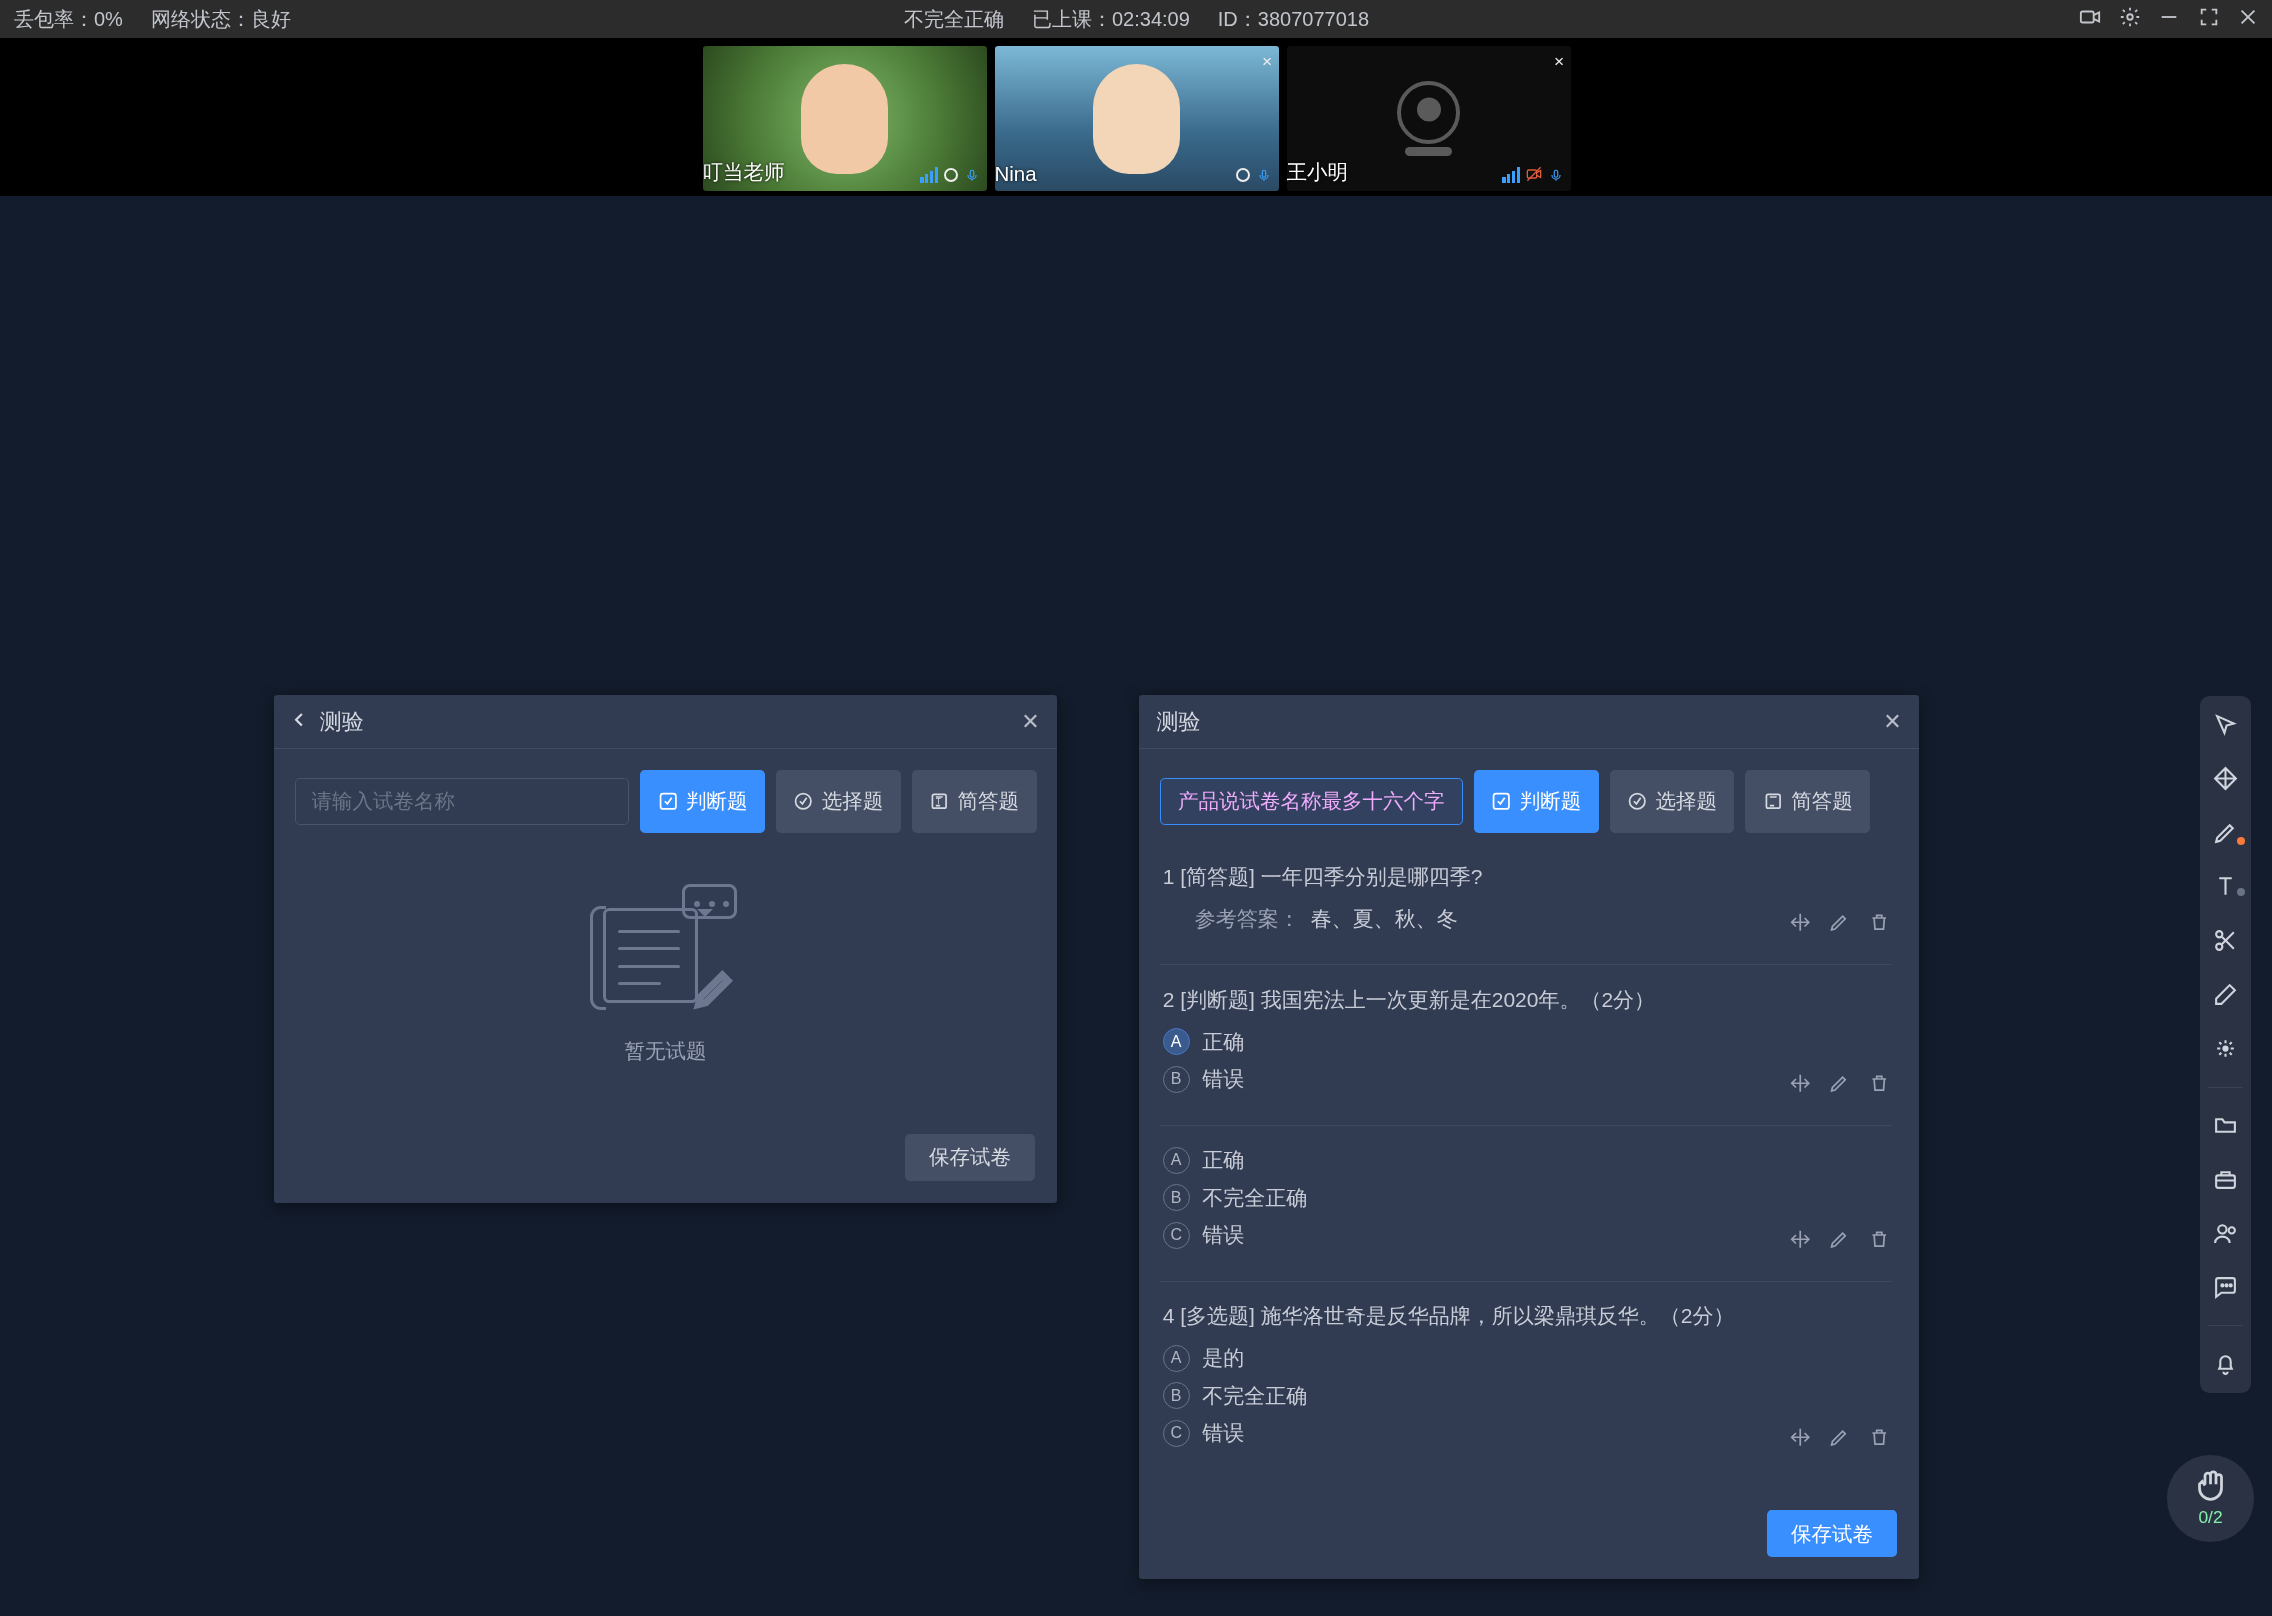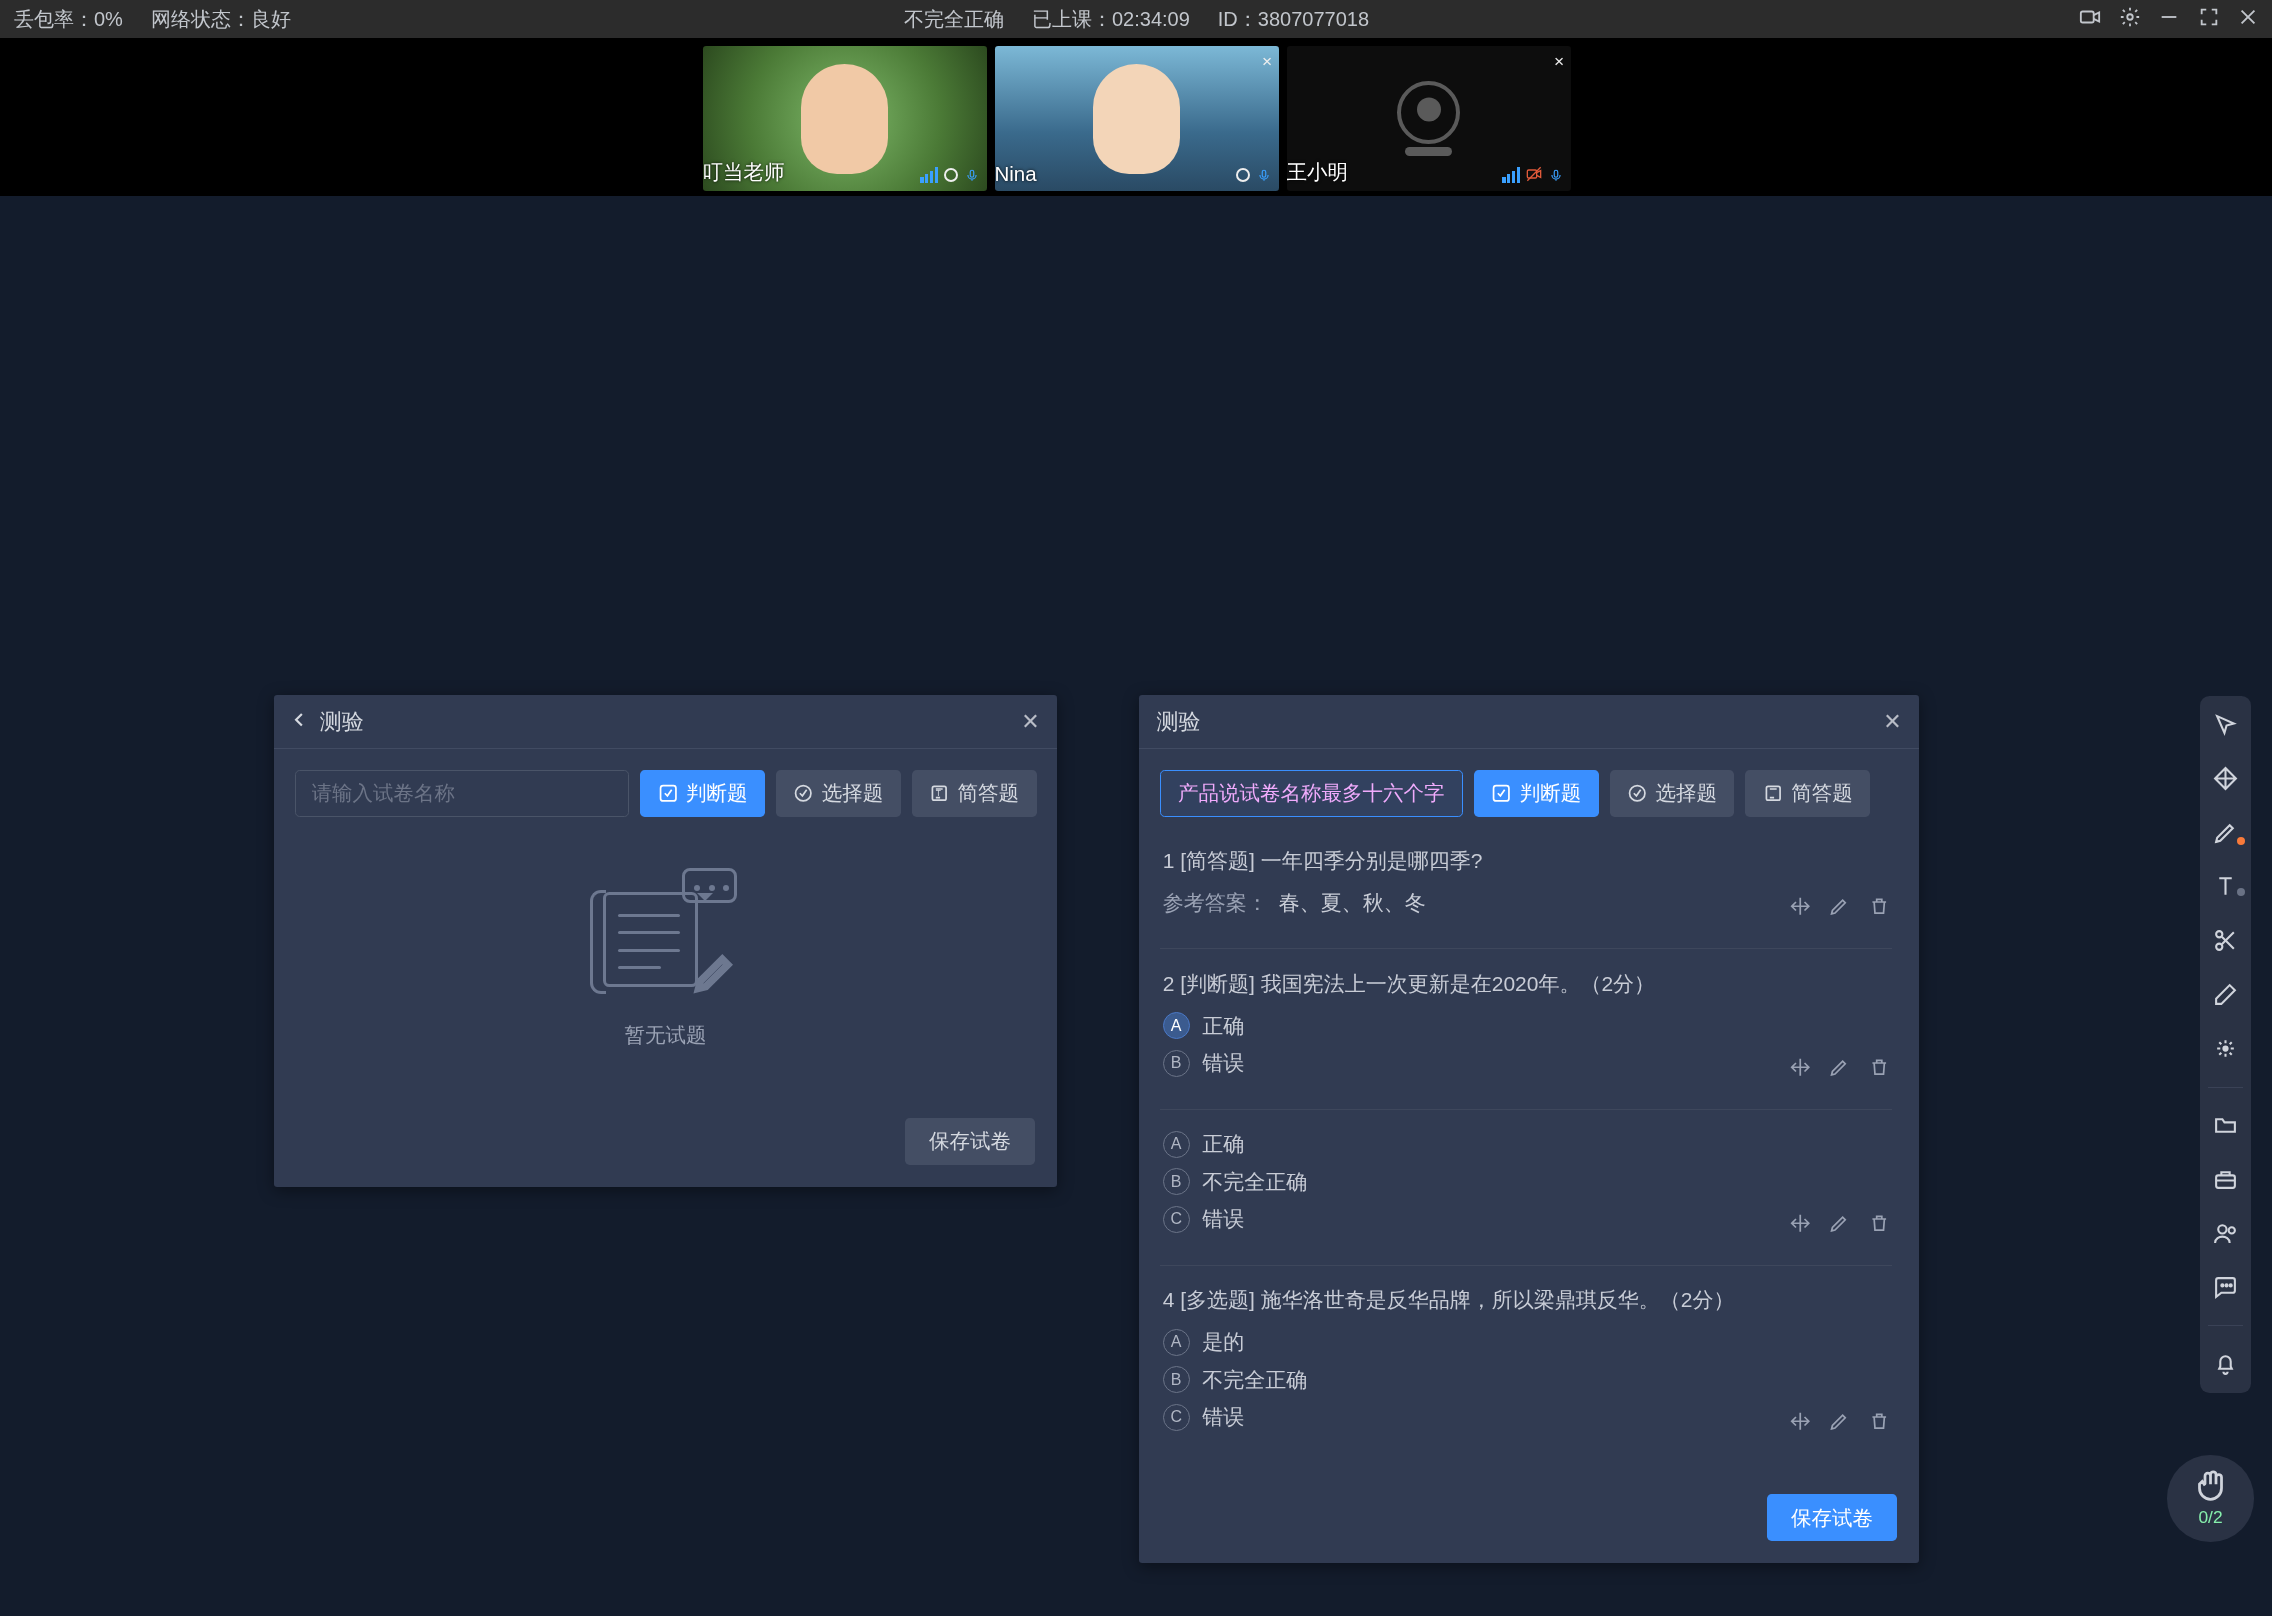--- a/index.html
+++ b/index.html
@@ -103,21 +103,21 @@
   background:transparent; padding:0 16px;
   color:#d5d9e0; font-size:20.5px;
 }
 .name-input::placeholder { color:#6c7487; }
 .name-filled {
   height:47px; border:0.8px solid #3a8fff; border-radius:4.7px;
   padding:0 17.4px; display:flex; align-items:center;
   color:#f0abfc; font-size:20.5px; background:rgba(58,143,255,0.08);
 }
 .qtype-btn {
-  height:47px; padding:0 17.4px; border-radius:4.7px;
+  height:63px; padding:0 17.4px; border-radius:4.7px;
   display:flex; align-items:center; gap:8px;
   font-size:20.5px; cursor:pointer;
   border:none; color:#d5d9e0;
   flex-shrink:0;
 }
 .qtype-btn.primary { background:#3a8fff; color:#fff; }
 .qtype-btn.secondary { background:#444e64; }
 .qtype-btn svg { width:20.5px; height:20.5px; stroke:currentColor; fill:none; stroke-width:2; }
 
 .empty {
@@ -156,21 +156,21 @@
 .save-btn.gray { background:#444e64; color:#d5d9e0; }
 .save-btn.primary { background:#3a8fff; color:#fff; }
 
 
 .qlist { max-height:742px; overflow-y:auto; padding-right:6.3px; }
 .qlist::-webkit-scrollbar { width:8px; }
 .qlist::-webkit-scrollbar-thumb { background:#4a5468; border-radius:4px; }
 .qitem { padding:11px 3.2px 22px; border-bottom:1.6px solid #3e475c; color:#c8ccd6; font-size:21px; margin-bottom:9.5px; }
 .qitem:last-child { border-bottom:none; }
 .qitem .qtitle { margin-bottom:14px; }
-.qitem .ansline { display:flex; align-items:center; gap:11px; margin-bottom:9.5px; }
+.qitem .ansline { display:flex; align-items:center; gap:11px; margin-bottom:9.5px;margin-left:32px; }
 .qitem .reflabel { color:#9aa2b4; }
 .qitem .opt { display:flex; align-items:center; gap:12.6px; margin-bottom:9.5px; }
 .qitem .optlabel {
   width:27px; height:27px; border-radius:50%;
   border:1.6px solid #6b7488; display:flex; align-items:center; justify-content:center;
   font-size:16px; color:#b0b6c4; flex-shrink:0;
 }
 .qitem .optlabel.sel { background:#3b5b8f; border-color:#4a78c6; color:#fff; }
 .qitem .qactions { display:flex; gap:19px; justify-content:flex-end; margin-top:3.2px; }
 .qitem .qactions svg { width:20.5px; height:20.5px; stroke:#9aa2b4; fill:none; stroke-width:2; cursor:pointer; }

